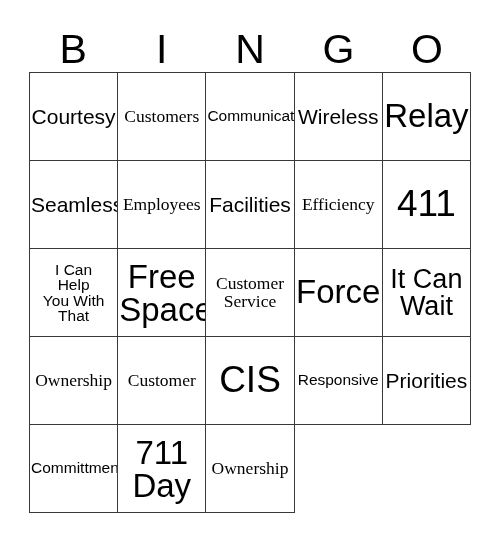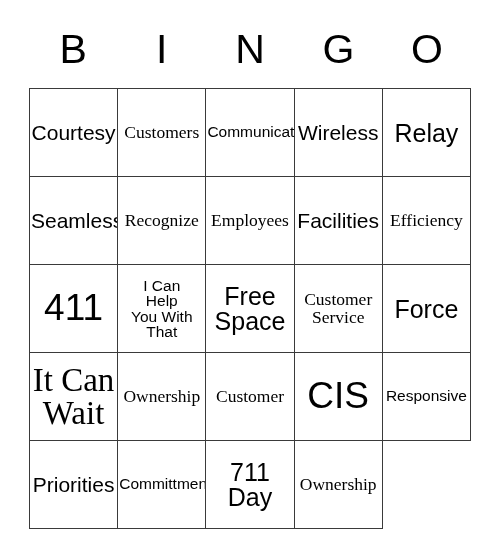--- a/index.html
+++ b/index.html
@@ -51,21 +51,20 @@
     left: 29px;
     top: 72px;
     width: 442px;
     height: 441px;
     border-top: 1px solid #3a3a3a;
     border-left: 1px solid #3a3a3a;
     box-sizing: border-box;
     display: grid;
     grid-template-columns: repeat(5, 1fr);
     grid-template-rows: repeat(5, 1fr);
-    margin-top: 16px;
   }
   .cell {
     border-right: 1px solid #3a3a3a;
     border-bottom: 1px solid #3a3a3a;
     box-sizing: border-box;
     display: flex;
     align-items: center;
     justify-content: center;
     text-align: center;
     overflow: hidden;
@@ -75,22 +74,22 @@
     display: block;
     width: 100%;
     line-height: 1.04;
     white-space: pre-line;
     padding: 0 1px;
     box-sizing: border-box;
   }
   .fs-s    { font-size: 15.5px; }
   .fs-m    { font-size: 17.5px; font-family: Liberation Serif, serif; }
   .fs-l    { font-size: 21px; }
-  .fs-xl   { font-size: 33px; font-family: Liberation Serif, serif; }
-  .fs-xxl  { font-size: 25px; }
+  .fs-xl   { font-size: 27px; }
+  .fs-xxl  { font-size: 33px; }
   .fs-huge { font-size: 37px; }
 
   .lh-tight { line-height: 1.0; }
 </style>
 </head>
 <body>
 
 <div id="bingo-card">
 
   <div id="header-row">
@@ -114,23 +113,20 @@
     </div>
     <div class="cell">
       <span class="cell-text fs-l">Wireless</span>
     </div>
     <div class="cell">
       <span class="cell-text fs-xxl">Relay</span>
     </div>
 
     <div class="cell">
       <span class="cell-text fs-l">Seamless</span>
-    </div>
-    <div class="cell">
-      <span class="cell-text fs-m">Recognize</span>
     </div>
     <div class="cell">
       <span class="cell-text fs-m">Employees</span>
     </div>
     <div class="cell">
       <span class="cell-text fs-l">Facilities</span>
     </div>
     <div class="cell">
       <span class="cell-text fs-m">Efficiency</span>
     </div>

